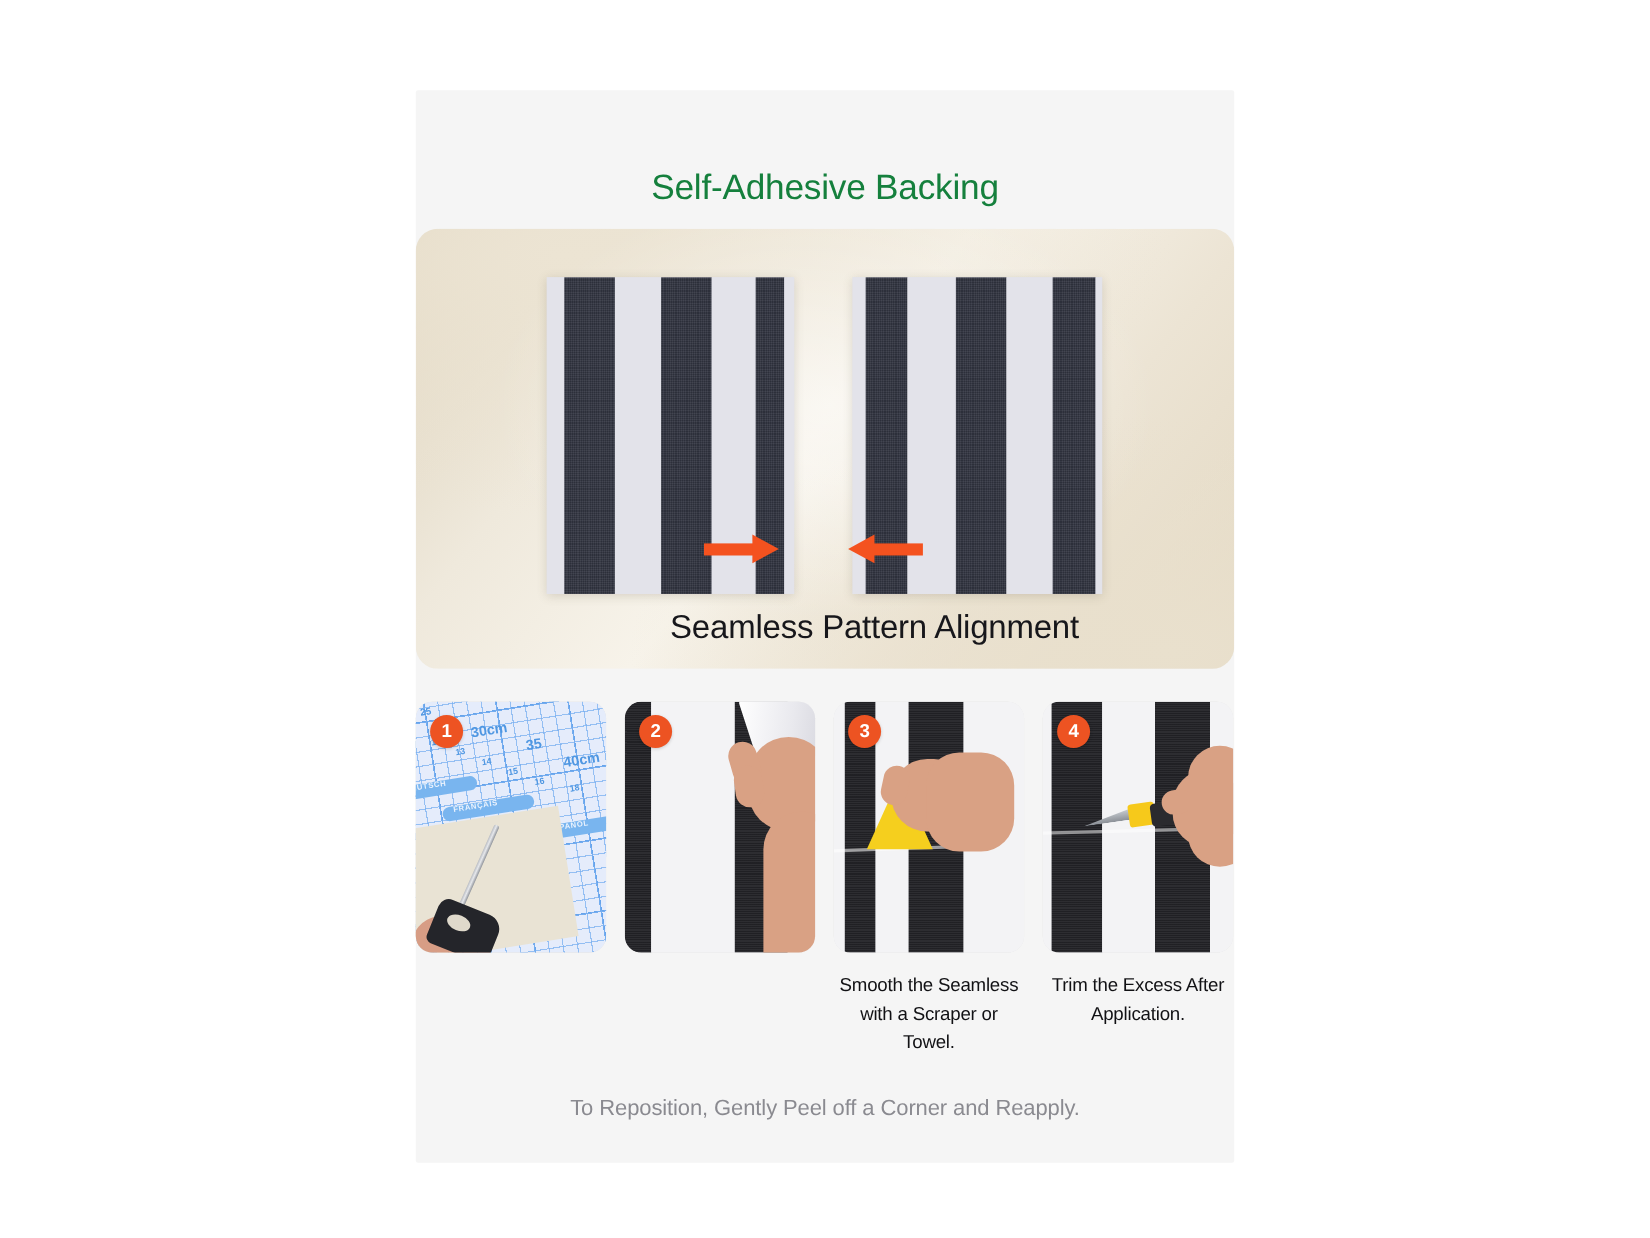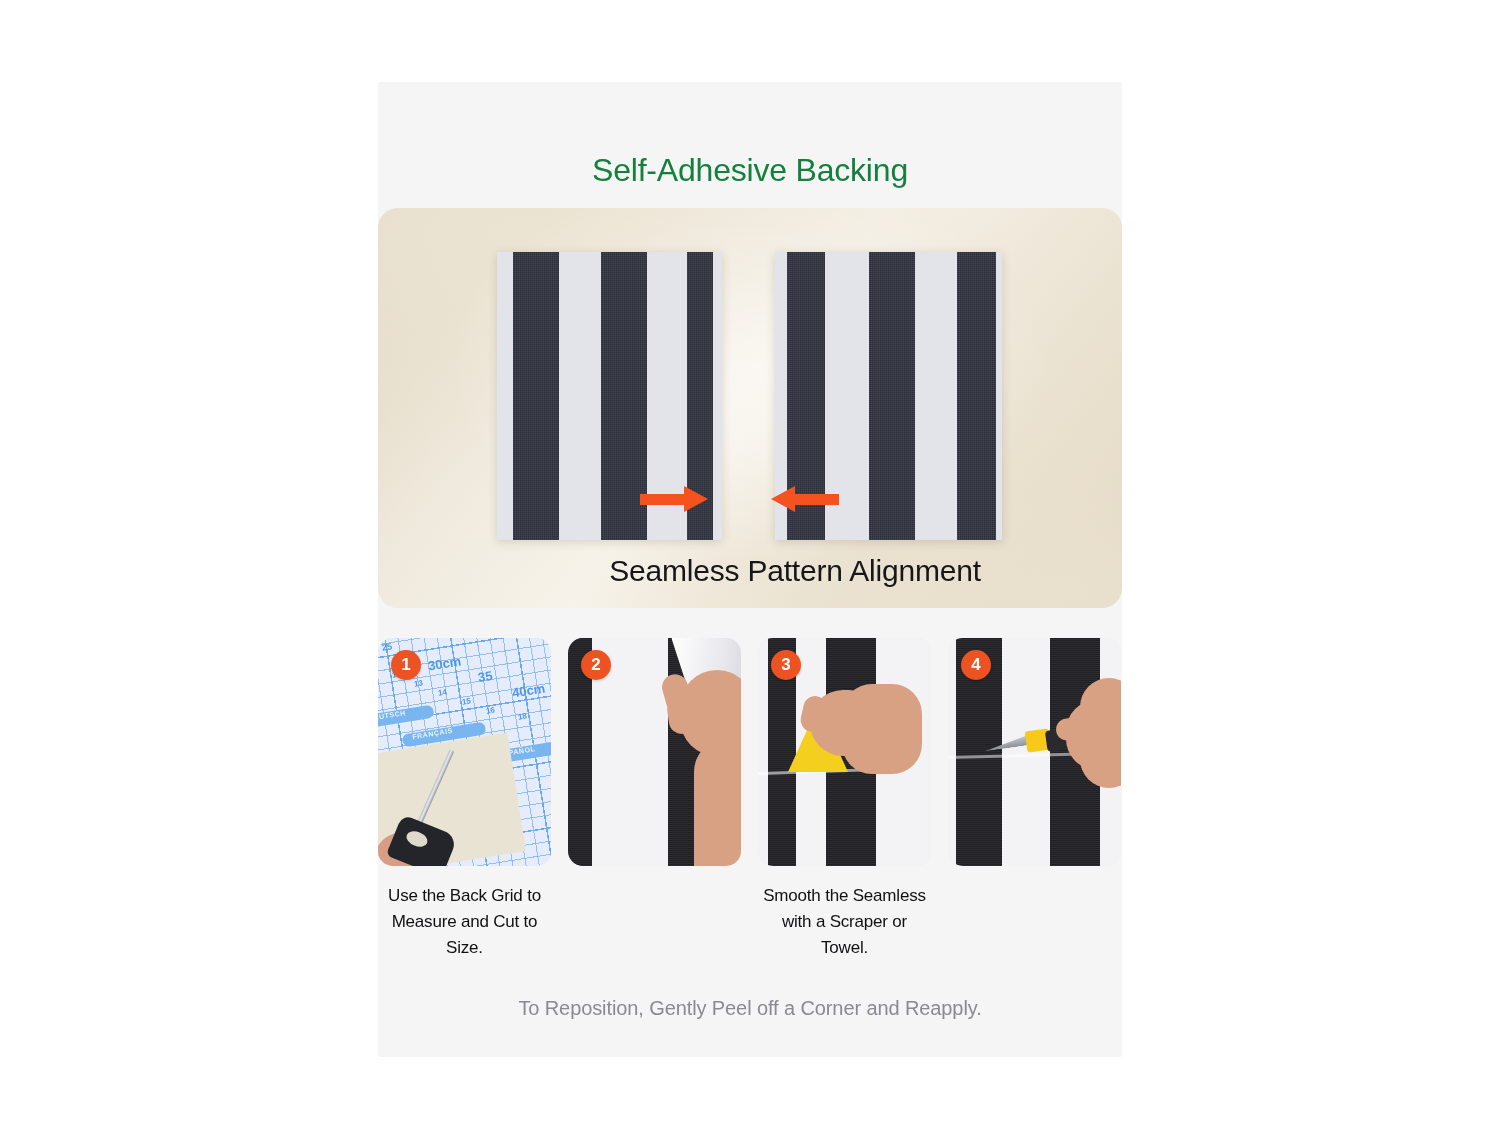--- a/index.html
+++ b/index.html
@@ -391,21 +391,20 @@
           <div class="mat-lang" style="left:120px; top:110px;">ESPAÑOL</div>
 
           <div class="mat-paper"></div>
           <div class="scissor-blade"></div>
           <div class="thumb1-finger"></div>
           <div class="scissor-body"></div>
           <div class="scissor-hole"></div>
         </div>
         <div class="badge">1</div>
       </div>
-      <div class="step-caption">Use the Back Grid to Measure and Cut to Size.</div>
     </div>
 
     <div class="step">
       <div class="step-thumb">
         <div class="wall">
           <div class="wall-dark" style="left:0px;  width:24px;"></div>
           <div class="wall-dark" style="left:2px;  width:22px; border-radius:12px 0 0 12px;"></div>
           <div class="wall-light" style="left:24px; width:76px;"></div>
           <div class="wall-dark" style="left:100px;width:48px;"></div>
           <div class="wall-light" style="left:148px;width:25px;"></div>
@@ -450,19 +449,20 @@
           <div class="knife-blade" style="left:36px; top:99px; width:48px; transform:rotate(-8deg);"></div>
           <div class="knife-yellow" style="left:78px; top:92px; width:24px; transform:rotate(-8deg);"></div>
           <div class="knife-body" style="left:98px; top:89px; width:58px; transform:rotate(-8deg);"></div>
           <div class="knife-yellow" style="left:120px;top:86px; width:20px; transform:rotate(-8deg);"></div>
           <div class="hand" style="left:118px; top:62px; width:62px; height:70px;"></div>
           <div class="finger" style="left:108px; top:80px; width:28px; height:22px; transform:rotate(-10deg);"></div>
           <div class="hand" style="left:132px; top:40px; width:58px; height:110px; border-radius:30px;"></div>
         </div>
         <div class="badge">4</div>
       </div>
+      <div class="step-caption">Trim the Excess After Application.</div>
     </div>
 
   </div>
 
   <div class="footer-note">To Reposition, Gently Peel off a Corner and Reapply.</div>
 
 </div>
 
 </body></html>

